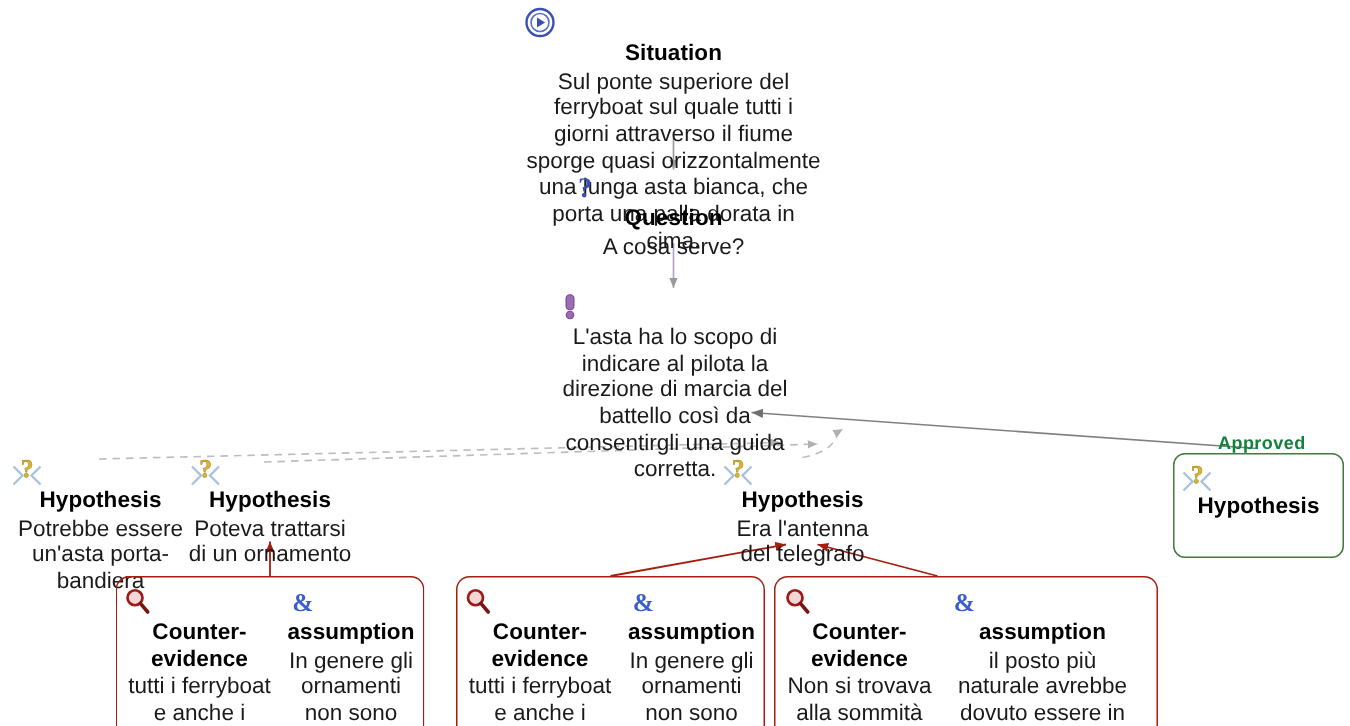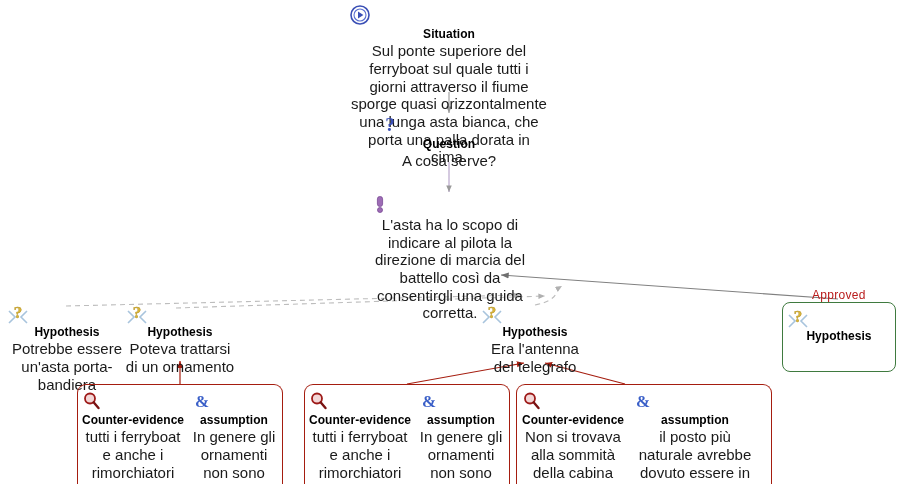--- a/index.html
+++ b/index.html
@@ -29,42 +29,42 @@
     line-height: 1.18;
   }
   .node .icon {
     display: block;
     margin: 0 auto 1px auto;
     height: 22px;
   }
   .node .ttl {
     display: block;
     font-weight: bold;
-    font-size: 12px;
+    font-size: 15px;
     color: #000000;
     letter-spacing: 0.05px;
   }
   .node .body {
     display: block;
     font-size: 15px;
     color: #1a1a1a;
     margin-top: 1px;
   }
   .approved-box {
     position: absolute;
     border: 1.6px solid #3f7a3f;
     border-radius: 8px;
     background: #ffffff;
     box-sizing: border-box;
   }
   .approved-label {
     position: absolute;
     font-size: 12px;
-    font-weight: normal;
-    color: #b91c1c;
+    font-weight: bold;
+    color: #15803d;
     letter-spacing: 0.3px;
   }
   .bracket {
     position: absolute;
     border: 1.5px solid #a51d0f;
     border-top-left-radius: 9px;
     border-top-right-radius: 9px;
     border-bottom: none;
     box-sizing: border-box;
   }

